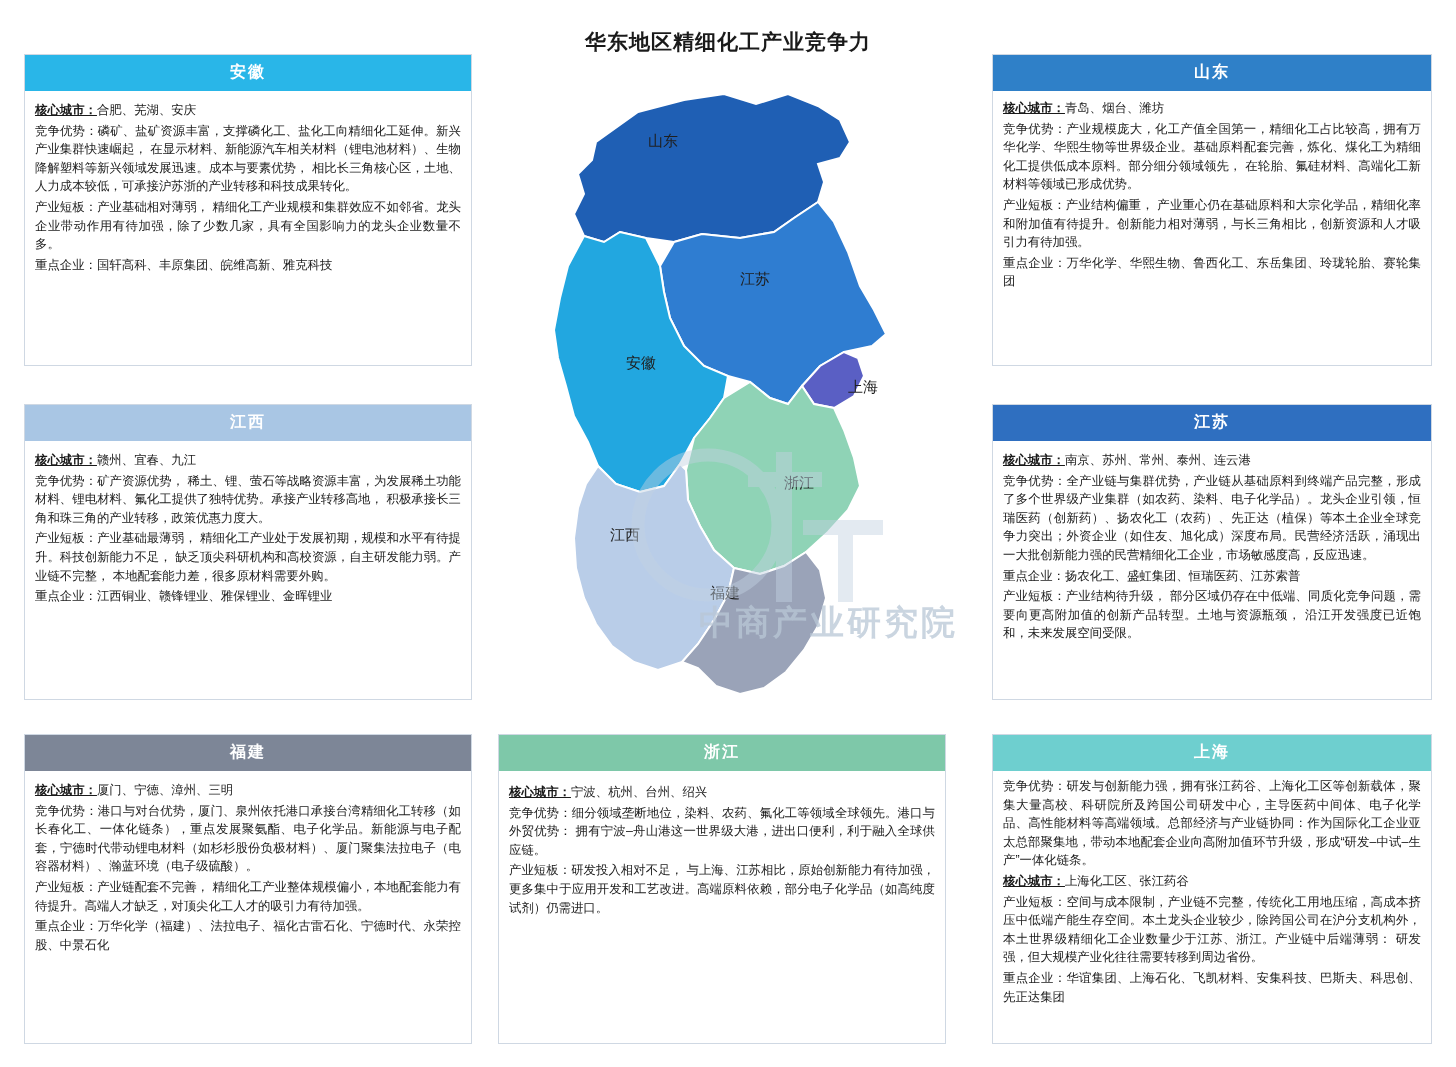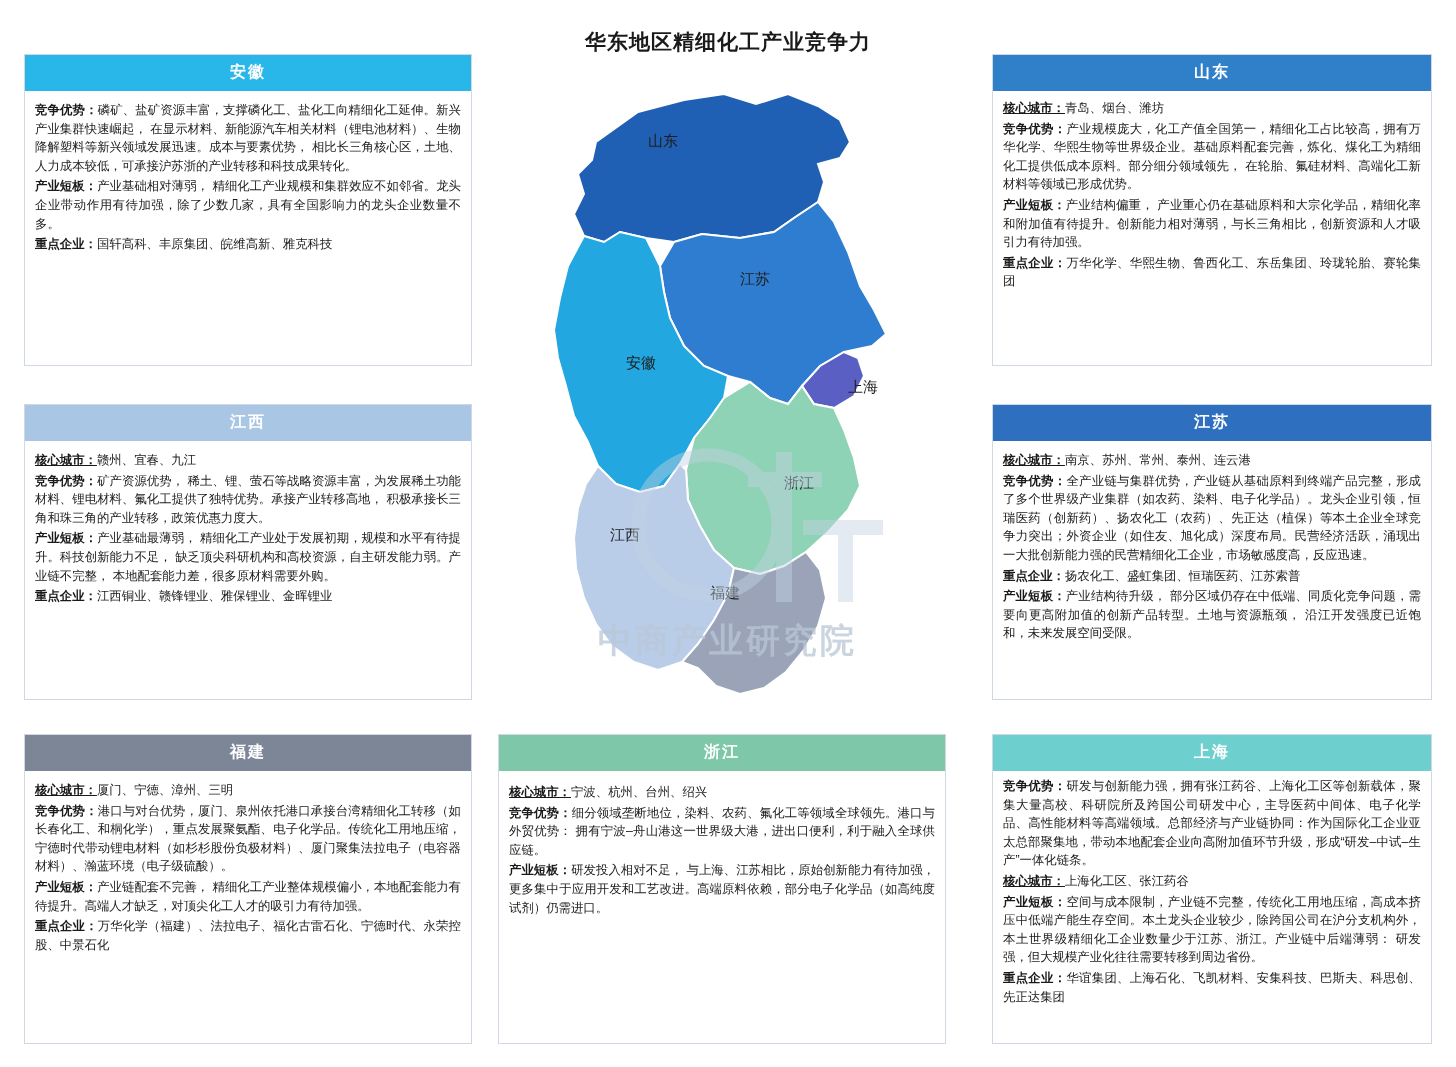--- a/index.html
+++ b/index.html
@@ -32,21 +32,21 @@
     letter-spacing:2px;
   }
   .card-body {
     padding:10px 10px 8px 10px;
     font-size:12.4px;
     line-height:1.5;
     color:#1a1a1a;
     text-align:justify;
   }
   .card-body p { margin:0 0 2px 0; }
-  .lbl { font-weight:bold;margin-top:14px; }
+  .lbl { font-weight:normal;margin-top:14px; }
   .lbl-u { font-weight:bold; text-decoration:underline; }
 
   
   #map-wrap {
     position:absolute;
     left:488px; top:46px;
     width:480px; height:680px;
   }
   #map-wrap svg { display:block; }
   .prov-label {
@@ -59,23 +59,23 @@
   
   #watermark {
     position:absolute;
     left:598px; top:430px;
     width:360px; height:230px;
     pointer-events:none;
     opacity:.45;
   }
   #wm-text {
     position:absolute;
-    left:598px; top:618px;
+    left:598px; top:600px;
     width:360px;
-    text-align:left;
+    text-align:right;
     font-size:34px;
     font-weight:bold;
     color:#b9c7d6;
     opacity:.75;
     letter-spacing:3px;
     pointer-events:none;
   }
 </style>
 </head>
 <body>
@@ -125,41 +125,42 @@
   <rect x="178" y="22" width="16" height="150" fill="#c3d2e2"></rect>
   <rect x="150" y="42" width="74" height="15" fill="#c3d2e2"></rect>
   <rect x="205" y="90" width="80" height="15" fill="#c3d2e2"></rect>
   <rect x="240" y="100" width="15" height="72" fill="#c3d2e2"></rect>
 </svg>
 <div id="wm-text">中商产业研究院</div>
 
 <div class="card" style="left:24px; top:54px; width:448px; height:312px;">
   <div class="card-head" style="background:#29b6e8;">安徽</div>
   <div class="card-body">
+    <p><span class="lbl-u">核心城市：</span><span>合肥、芜湖、安庆</span></p>
     <p><span class="lbl">竞争优势：</span><span>磷矿、盐矿资源丰富，支撑磷化工、盐化工向精细化工延伸。新兴产业集群快速崛起， 在显示材料、新能源汽车相关材料（锂电池材料）、生物降解塑料等新兴领域发展迅速。成本与要素优势， 相比长三角核心区，土地、人力成本较低，可承接沪苏浙的产业转移和科技成果转化。</span></p>
     <p><span class="lbl">产业短板：</span><span>产业基础相对薄弱， 精细化工产业规模和集群效应不如邻省。龙头企业带动作用有待加强，除了少数几家，具有全国影响力的龙头企业数量不多。</span></p>
     <p><span class="lbl">重点企业：</span><span>国轩高科、丰原集团、皖维高新、雅克科技</span></p>
   </div>
 </div>
 
 <div class="card" style="left:24px; top:404px; width:448px; height:296px;">
   <div class="card-head" style="background:#a9c6e4;">江西</div>
   <div class="card-body">
     <p><span class="lbl-u">核心城市：</span><span>赣州、宜春、九江</span></p>
     <p><span class="lbl">竞争优势：</span><span>矿产资源优势， 稀土、锂、萤石等战略资源丰富，为发展稀土功能材料、锂电材料、氟化工提供了独特优势。承接产业转移高地， 积极承接长三角和珠三角的产业转移，政策优惠力度大。</span></p>
     <p><span class="lbl">产业短板：</span><span>产业基础最薄弱， 精细化工产业处于发展初期，规模和水平有待提升。科技创新能力不足， 缺乏顶尖科研机构和高校资源，自主研发能力弱。产业链不完整， 本地配套能力差，很多原材料需要外购。</span></p>
     <p><span class="lbl">重点企业：</span><span>江西铜业、赣锋锂业、雅保锂业、金晖锂业</span></p>
   </div>
 </div>
 
 <div class="card" style="left:24px; top:734px; width:448px; height:310px;">
   <div class="card-head" style="background:#7d8697;">福建</div>
   <div class="card-body">
     <p><span class="lbl-u">核心城市：</span><span>厦门、宁德、漳州、三明</span></p>
-    <p><span class="lbl">竞争优势：</span><span>港口与对台优势，厦门、泉州依托港口承接台湾精细化工转移（如长春化工、和桐化学），重点发展聚氨酯、电子化学品。传统化工用地压缩，宁德时代带动锂电材料（如杉杉股份负极材料）、厦门聚集法拉电子（电容器材料）、瀚蓝环境（电子级硫酸）。</span></p>
+    <p><span class="lbl">竞争优势：</span><span>港口与对台优势，厦门、泉州依托港口承接台湾精细化工转移（如长春化工、一体化链条），重点发展聚氨酯、电子化学品。新能源与电子配套，宁德时代带动锂电材料（如杉杉股份负极材料）、厦门聚集法拉电子（电容器材料）、瀚蓝环境（电子级硫酸）。</span></p>
     <p><span class="lbl">产业短板：</span><span>产业链配套不完善， 精细化工产业整体规模偏小，本地配套能力有待提升。高端人才缺乏，对顶尖化工人才的吸引力有待加强。</span></p>
     <p><span class="lbl">重点企业：</span><span>万华化学（福建）、法拉电子、福化古雷石化、宁德时代、永荣控股、中景石化</span></p>
   </div>
 </div>
 
 <div class="card" style="left:498px; top:734px; width:448px; height:310px;">
   <div class="card-head" style="background:#7ec8a9;">浙江</div>
   <div class="card-body" style="padding-top:12px;">
     <p><span class="lbl-u">核心城市：</span><span>宁波、杭州、台州、绍兴</span></p>
     <p><span class="lbl">竞争优势：</span><span>细分领域垄断地位，染料、农药、氟化工等领域全球领先。港口与外贸优势： 拥有宁波–舟山港这一世界级大港，进出口便利，利于融入全球供应链。</span></p>

